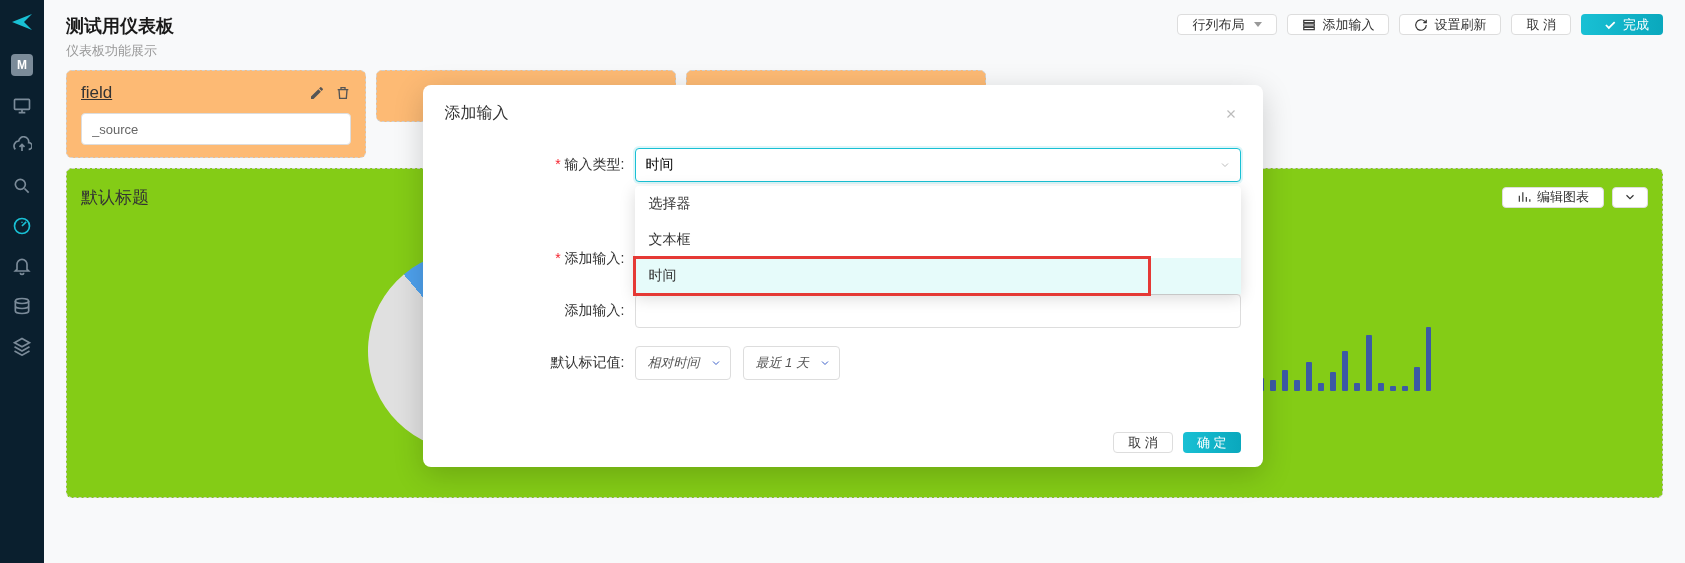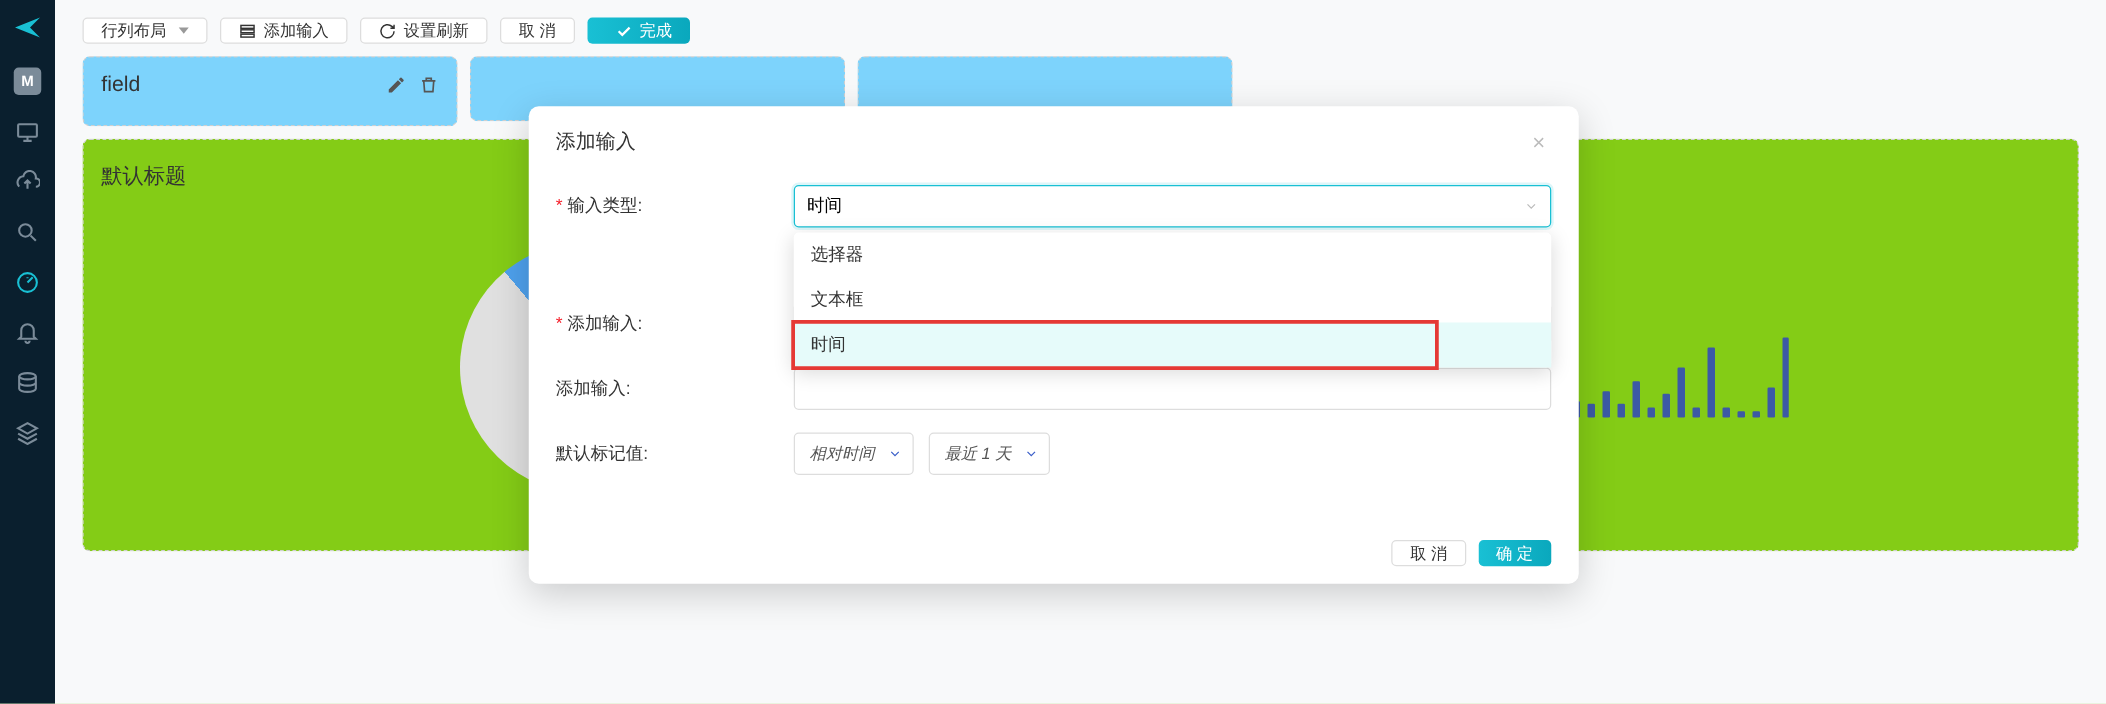--- a/index.html
+++ b/index.html
@@ -113,24 +113,25 @@
       display: flex;
       flex-direction: column;
       gap: 10px;
     }
     .row1 {
       display: grid;
       grid-template-columns: 300px 300px 300px;
       gap: 10px;
     }
     .card {
-      background: #7dd3fc;
+      background: #fdba74;
       border: 1.5px dashed #d0d0d0;
       border-radius: 6px;
       padding: 12px 14px;
+      text-decoration: underline;
     }
     .field-card-head {
       display: flex;
       justify-content: space-between;
       align-items: center;
       margin-bottom: 10px;
     }
     .field-card-title { font-size: 17px; font-weight: 500; }
     .field-card-actions { display: flex; gap: 10px; color: #555; }
     .field-card-actions .ic { width: 16px; height: 16px; cursor: pointer; }
@@ -238,20 +239,21 @@
     .modal-body { padding: 10px 22px 20px 22px; }
     .form-row {
       display: flex;
       align-items: center;
       margin-bottom: 18px;
       gap: 10px;
       position: relative;
     }
     .form-label {
       width: 180px;
+      text-align: right;
       font-size: 14px;
       color: #333;
     }
     .form-label .req { color: #f5222d; margin-right: 4px; }
     .form-control { flex: 1; position: relative; }
     .input-box {
       width: 100%;
       height: 34px;
       border: 1px solid #ddd;
       border-radius: 4px;
@@ -390,20 +392,24 @@
   </div>
   <div class="sidebar-icon">
     <svg viewBox="0 0 24 24" fill="none" stroke="currentColor" stroke-width="2">
         <path d="M12 3l9 5-9 5-9-5 9-5zM3 13l9 5 9-5M3 18l9 5 9-5"></path>
       </svg>
   </div>
 </div>
 
 <div class="main">
   <div class="page-header">
+    <div class="header-titles">
+      <div class="page-title">测试用仪表板</div>
+      <div class="page-subtitle">仪表板功能展示</div>
+    </div>
     <div class="header-actions">
       <button class="btn btn-select">行列布局</button>
       <button class="btn">
         <svg class="ico" viewBox="0 0 24 24" fill="none" stroke="currentColor" stroke-width="2">
             <rect x="3" y="4" width="18" height="4"></rect>
             <rect x="3" y="10" width="18" height="4"></rect>
             <rect x="3" y="16" width="18" height="4"></rect>
           </svg>
         <span>添加输入</span>
       </button>
@@ -434,28 +440,42 @@
                   <path d="M3 17.25V21h3.75L17.8 9.95l-3.75-3.75L3 17.25zM20.7 7.05a1 1 0 0 0 0-1.4l-2.35-2.35a1 1 0 0 0-1.4 0l-1.85 1.85 3.75 3.75 1.85-1.85z"></path>
                 </svg>
             </span>
             <span class="ic">
               <svg viewBox="0 0 24 24" fill="none" stroke="currentColor" stroke-width="2">
                   <path d="M4 7h16M9 7V4h6v3M6 7l1 13h10l1-13"></path>
                 </svg>
             </span>
           </div>
         </div>
+        <input class="field-input" value="_source" style="">
       </div>
       <div class="card empty-card"></div>
       <div class="card empty-card"></div>
     </div>
 
     <div class="chart-panel">
       <div class="chart-panel-head">
         <div class="chart-title">默认标题</div>
+        <div class="chart-actions">
+          <button class="btn">
+            <svg class="ico" viewBox="0 0 24 24" fill="none" stroke="currentColor" stroke-width="2">
+                <path d="M4 20V10M10 20V4M16 20v-8M22 20v-4"></path>
+              </svg>
+            <span>编辑图表</span>
+          </button>
+          <button class="btn" style="padding:0 10px;">
+            <svg class="ico" viewBox="0 0 24 24" fill="none" stroke="currentColor" stroke-width="2">
+                <path d="M6 9l6 6 6-6"></path>
+              </svg>
+          </button>
+        </div>
       </div>
       <div class="chart-panel-body">
         <div class="pie-wrap">
           <div class="pie"></div>
         </div>
         <div class="bar-wrap">
           <div class="bar-chart" id="bar-chart">
               <div class="bar" style="height: 83.3333%;"></div>
               <div class="bar" style="height: 16.6667%;"></div>
               <div class="bar" style="height: 10%;"></div>

